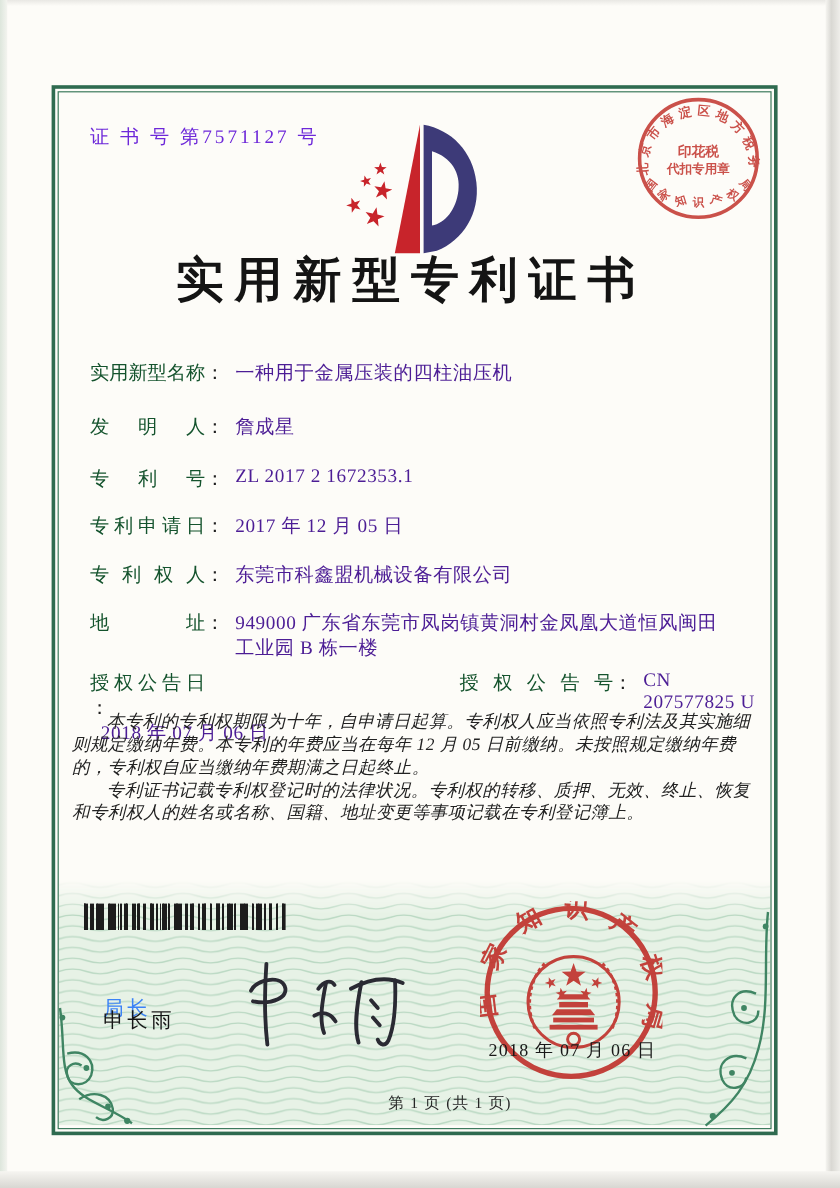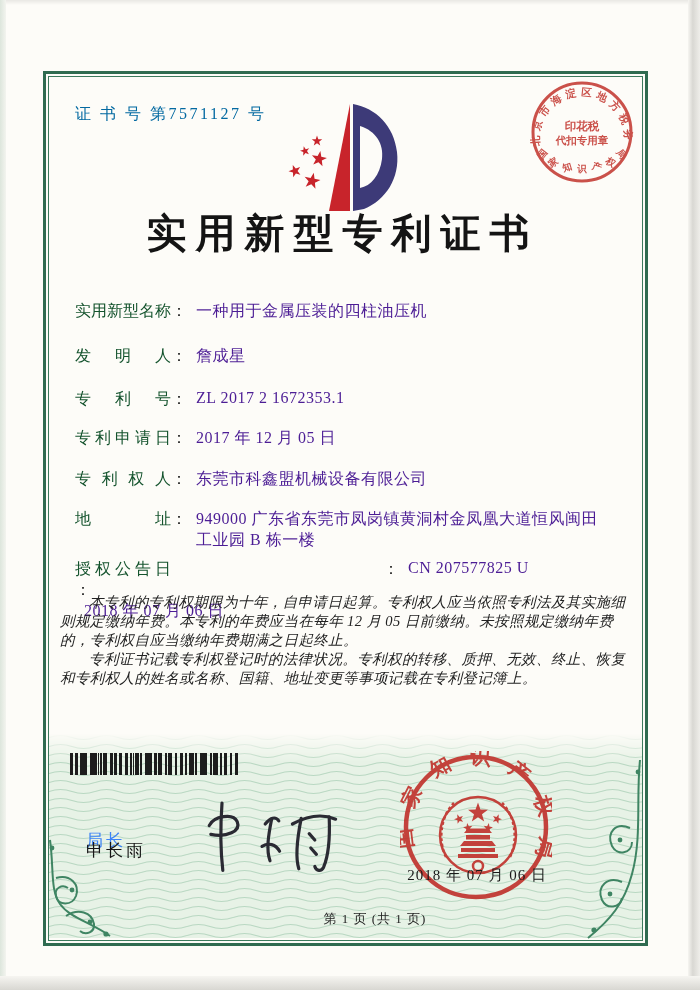--- a/index.html
+++ b/index.html
@@ -18,21 +18,21 @@
   
   .frame{position:absolute;left:43px;top:71px;width:599px;height:869px;border:3px solid #2f6b50;}
   .frame::before{content:"";position:absolute;inset:2px;border:1px solid #3c7a5d;}
 
   
   .band{position:absolute;left:49px;top:733px;width:593px;height:205px;
     -webkit-mask-image:linear-gradient(transparent,#000 14%);
             mask-image:linear-gradient(transparent,#000 14%);}
 
   
-  .cert-no{position:absolute;left:75px;top:104px;font-size:16px;letter-spacing:2.5px;color:#0369a1;}
+  .cert-no{position:absolute;left:75px;top:104px;font-size:16px;letter-spacing:2.5px;color:#6d28d9;}
   .logo{position:absolute;left:286px;top:98px;}
   .title{position:absolute;left:43px;top:206px;width:599px;text-align:center;
     font-size:40px;font-weight:600;letter-spacing:9px;color:#141414;}
 
   
   .row{position:absolute;left:75px;width:560px;font-size:16px;display:flex;align-items:flex-start;}
   .row .label{display:inline-block;width:96px;text-align:justify;text-align-last:justify;flex:0 0 auto;color:#14532d;}
   .row .colon{flex:0 0 auto;}
   .row .value{margin-left:9px;letter-spacing:.5px;color:#4c1d95;}
   .pair-right{position:absolute;left:308px;top:0;display:flex;}
@@ -188,20 +188,21 @@
   <span class="value">
     <span style="display:block;">949000 广东省东莞市凤岗镇黄洞村金凤凰大道恒风闽田</span>
     <span style="display:block;">工业园 B 栋一楼</span>
   </span>
 </div>
 <div class="row" style="top:559px;flex-direction:column;">
   <span class="label">授权公告日</span>
     <span class="colon">：</span>
   <span class="value">2018 年 07 月 06 日</span>
   <span class="pair-right">
+    <span class="label">授权公告号</span>
       <span class="colon">：</span>
     <span class="value">CN 207577825 U</span>
   </span>
 </div>
 
 <div class="paras">
   <p>本专利的专利权期限为十年，自申请日起算。专利权人应当依照专利法及其实施细则规定缴纳年费。本专利的年费应当在每年 12 月 05 日前缴纳。未按照规定缴纳年费的，专利权自应当缴纳年费期满之日起终止。</p>
   <p>专利证书记载专利权登记时的法律状况。专利权的转移、质押、无效、终止、恢复和专利权人的姓名或名称、国籍、地址变更等事项记载在专利登记簿上。</p>
 </div>
 

